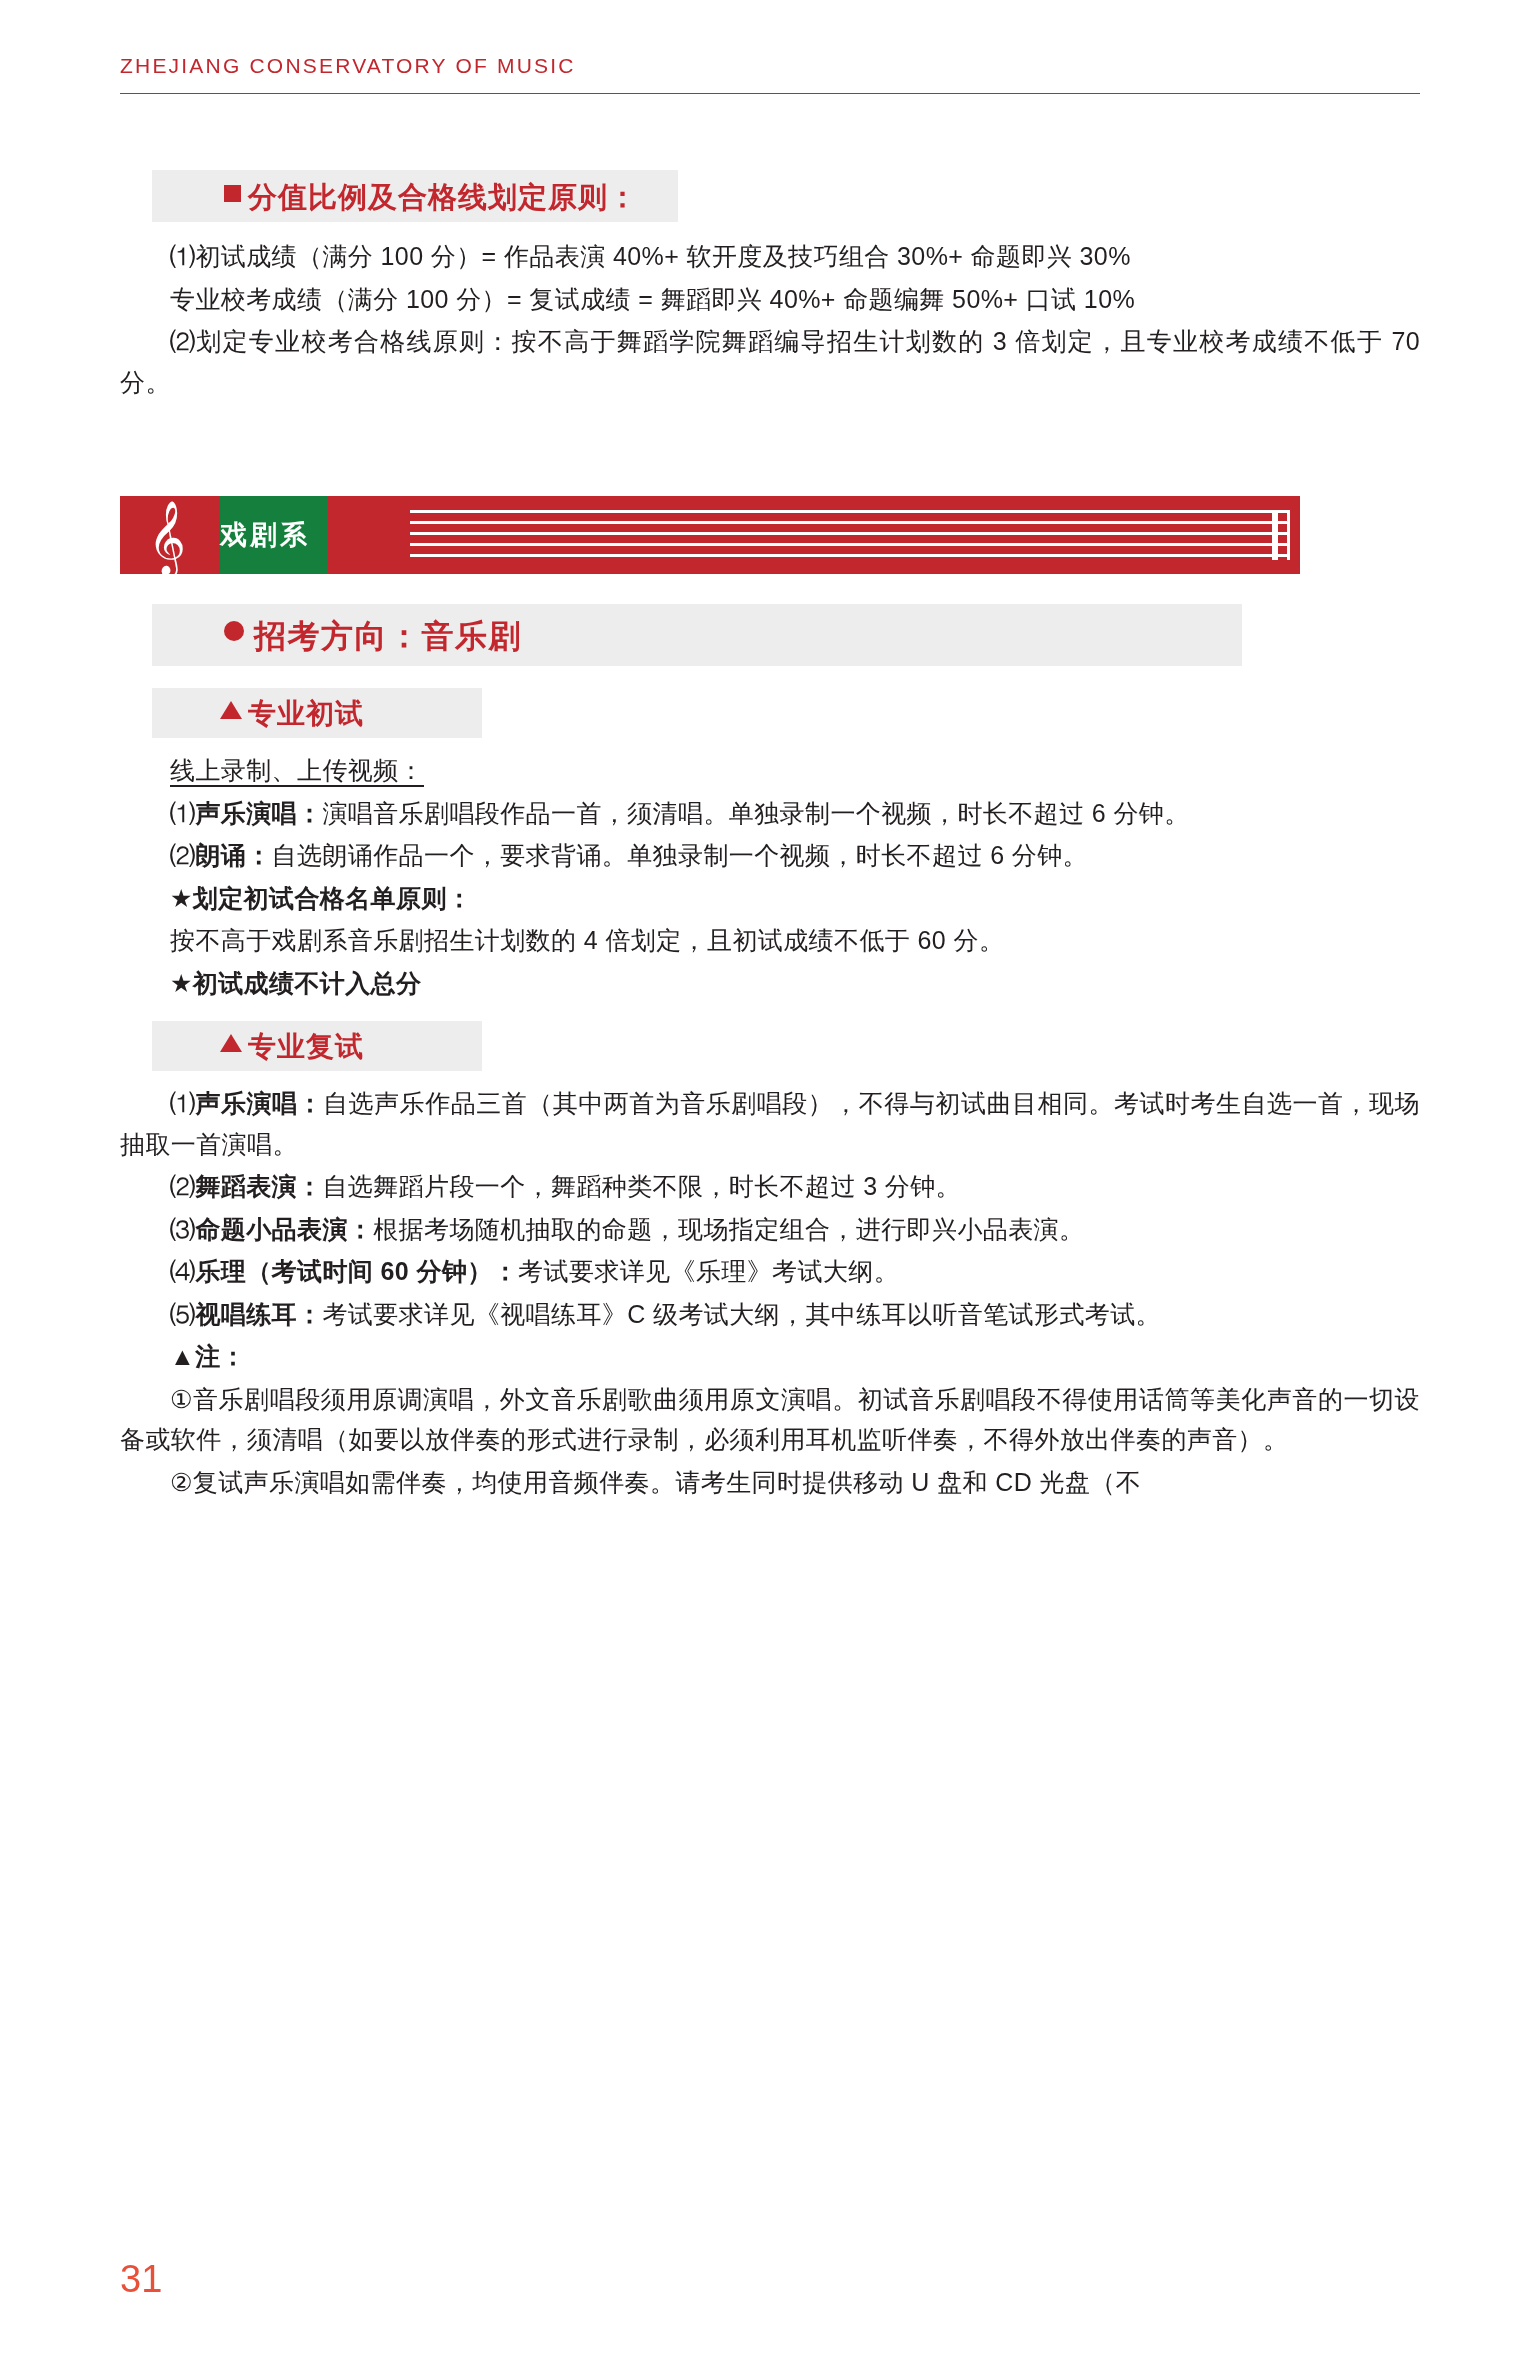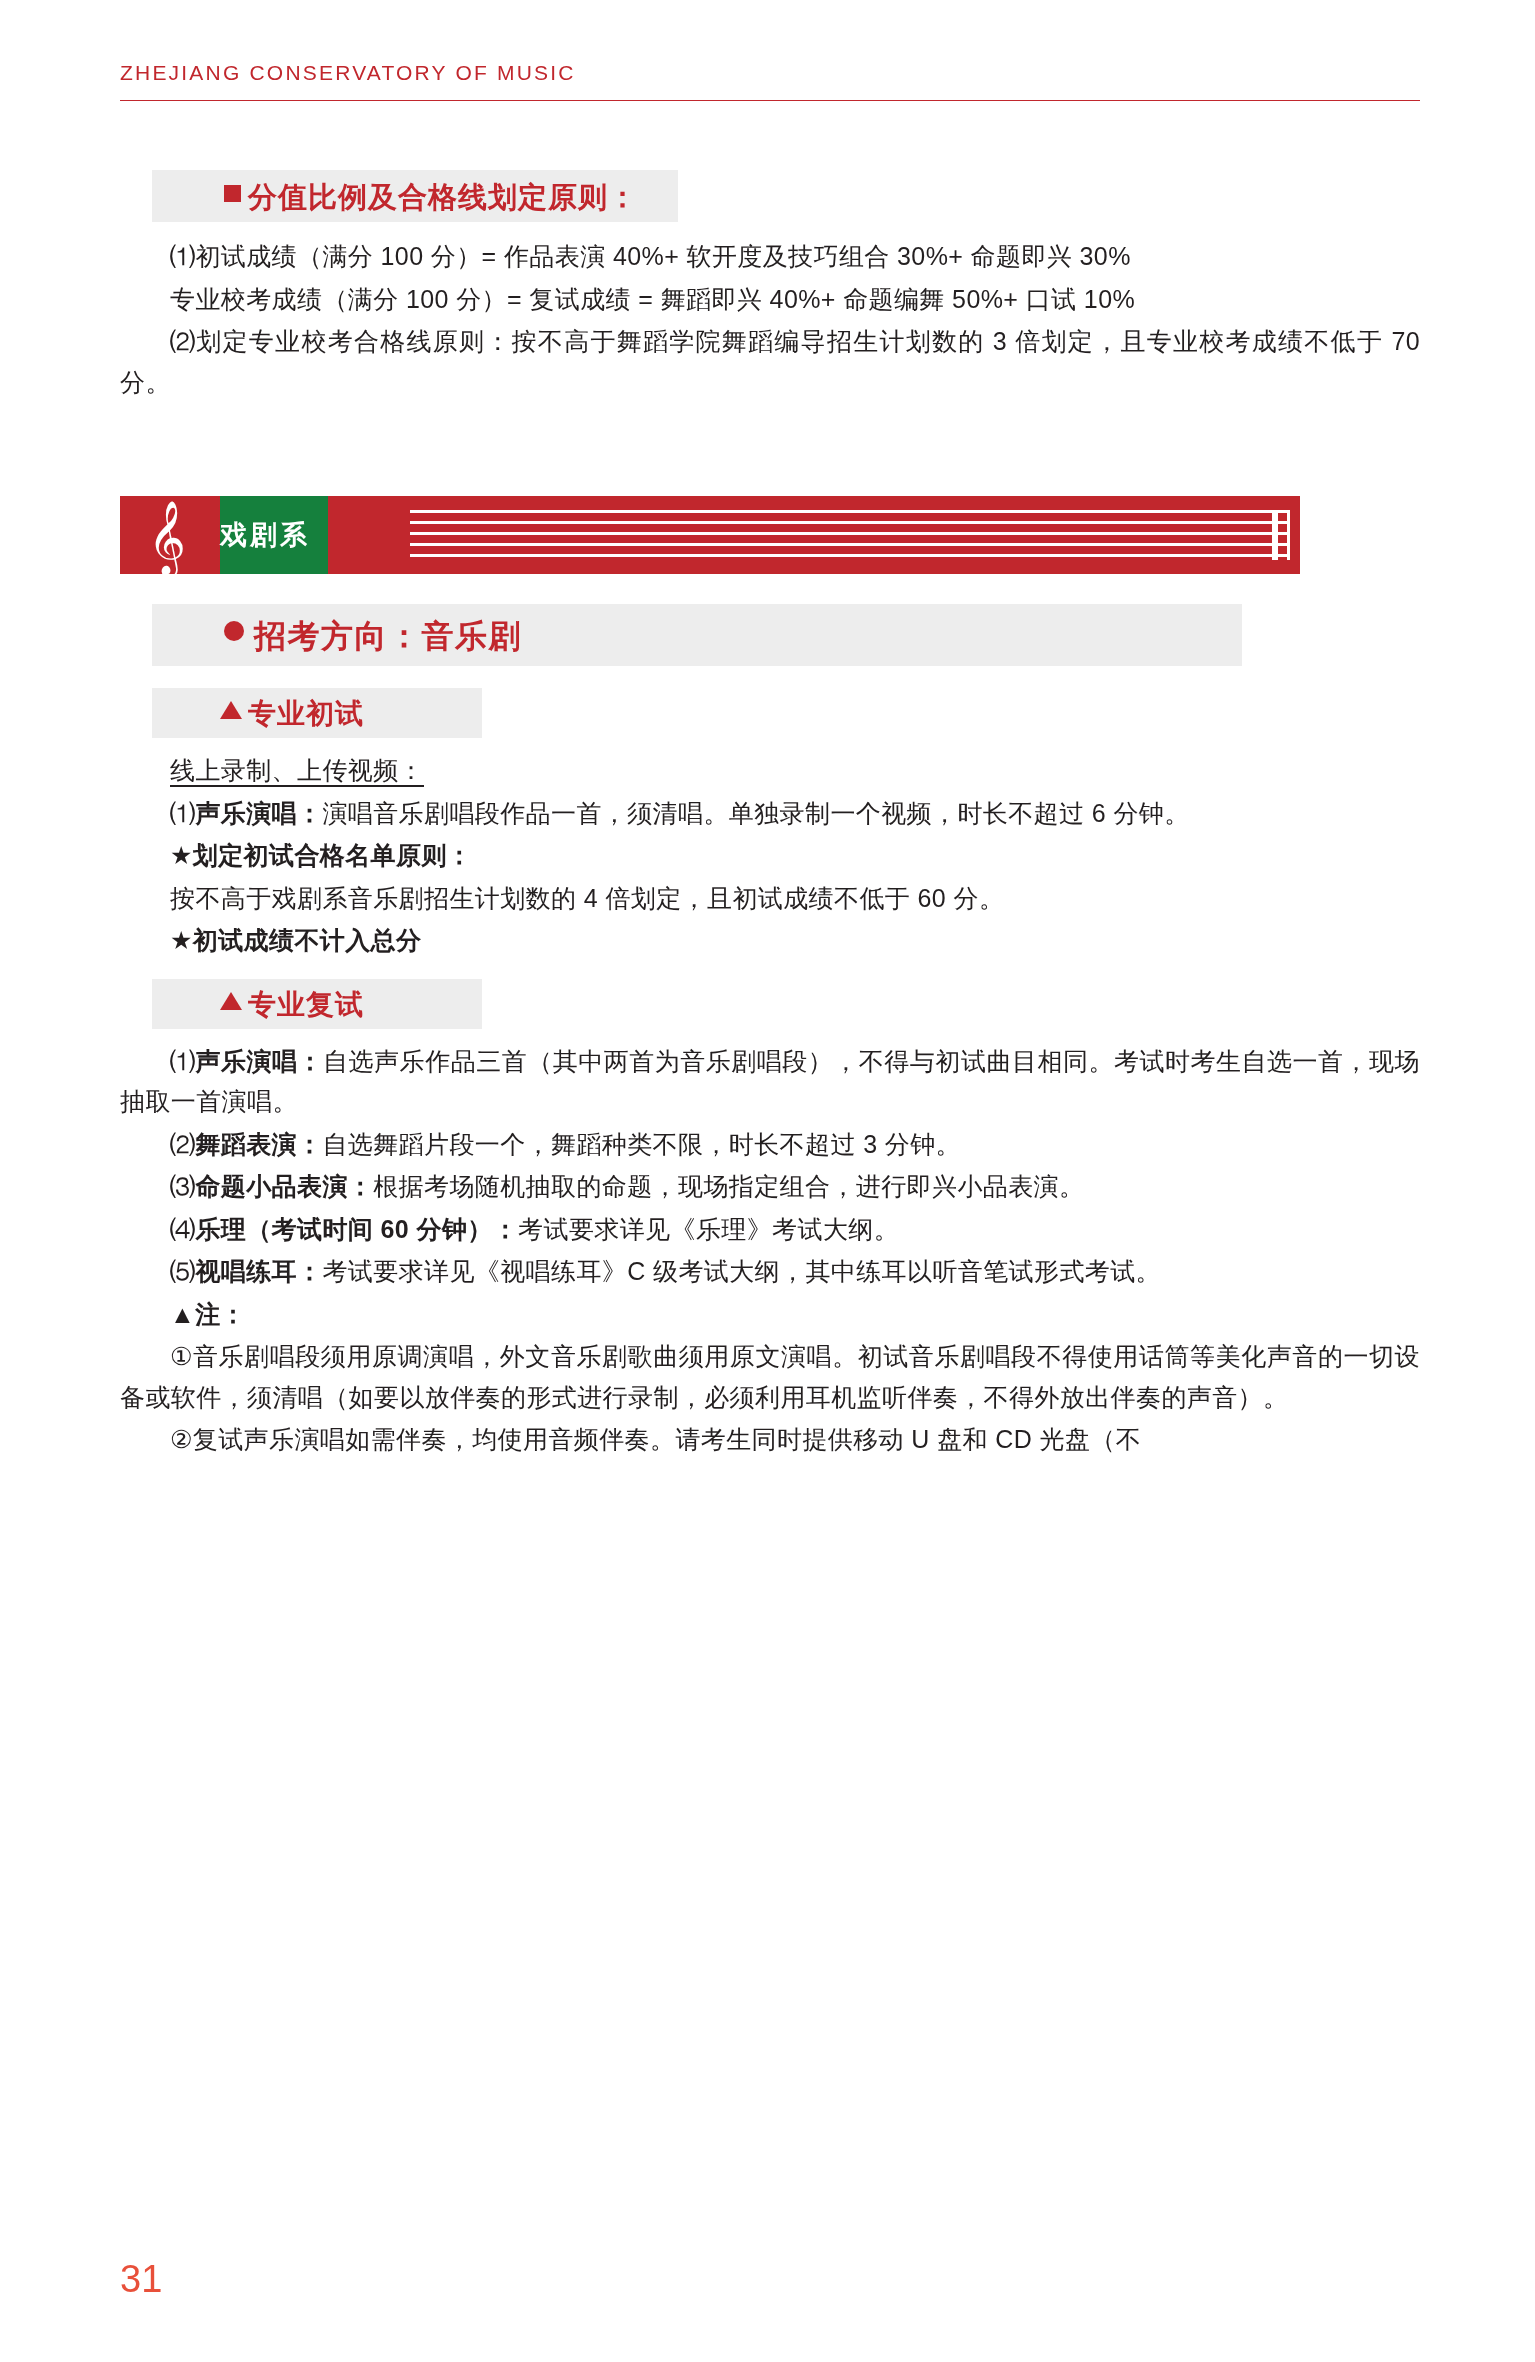--- a/index.html
+++ b/index.html
@@ -18,21 +18,21 @@
     width: 1535px;
     min-height: 2362px;
     position: relative;
     box-sizing: border-box;
     padding: 0;
   }
 
   
   .header {
     position: absolute;
-    top: 61px;
+    top: 54px;
     left: 120px;
     width: 1300px;
   }
   .header-title {
     color: #c1272d;
     font-size: 21px;
     letter-spacing: 2.2px;
     font-family: "Liberation Sans", sans-serif;
     white-space: nowrap;
   }
@@ -285,20 +285,21 @@
     <div class="sub-heading">
       <span class="tri"></span><span class="sub-text">专业初试</span>
     </div>
 
     <p class="body indent">
       <span class="underline-line">线上录制、上传视频：</span>
     </p>
 
     <p class="body indent"><span>⑴</span><span class="bold">声乐演唱：</span><span>演唱音乐剧唱段作品一首，须清唱。单独录制一个视频，时长不超过 6 分钟。</span></p>
 
+    <p class="body indent"><span>⑵</span><span class="bold">朗诵：</span><span>自选朗诵作品一个，要求背诵。单独录制一个视频，时长不超过 6 分钟。</span></p>
 
 
     <p class="body star bold">★划定初试合格名单原则：</p>
     <p class="body indent">按不高于戏剧系音乐剧招生计划数的 4 倍划定，且初试成绩不低于 60 分。</p>
     <p class="body star bold">★初试成绩不计入总分</p>
 
     <div class="sub-heading">
       <span class="tri"></span><span class="sub-text">专业复试</span>
     </div>
 

